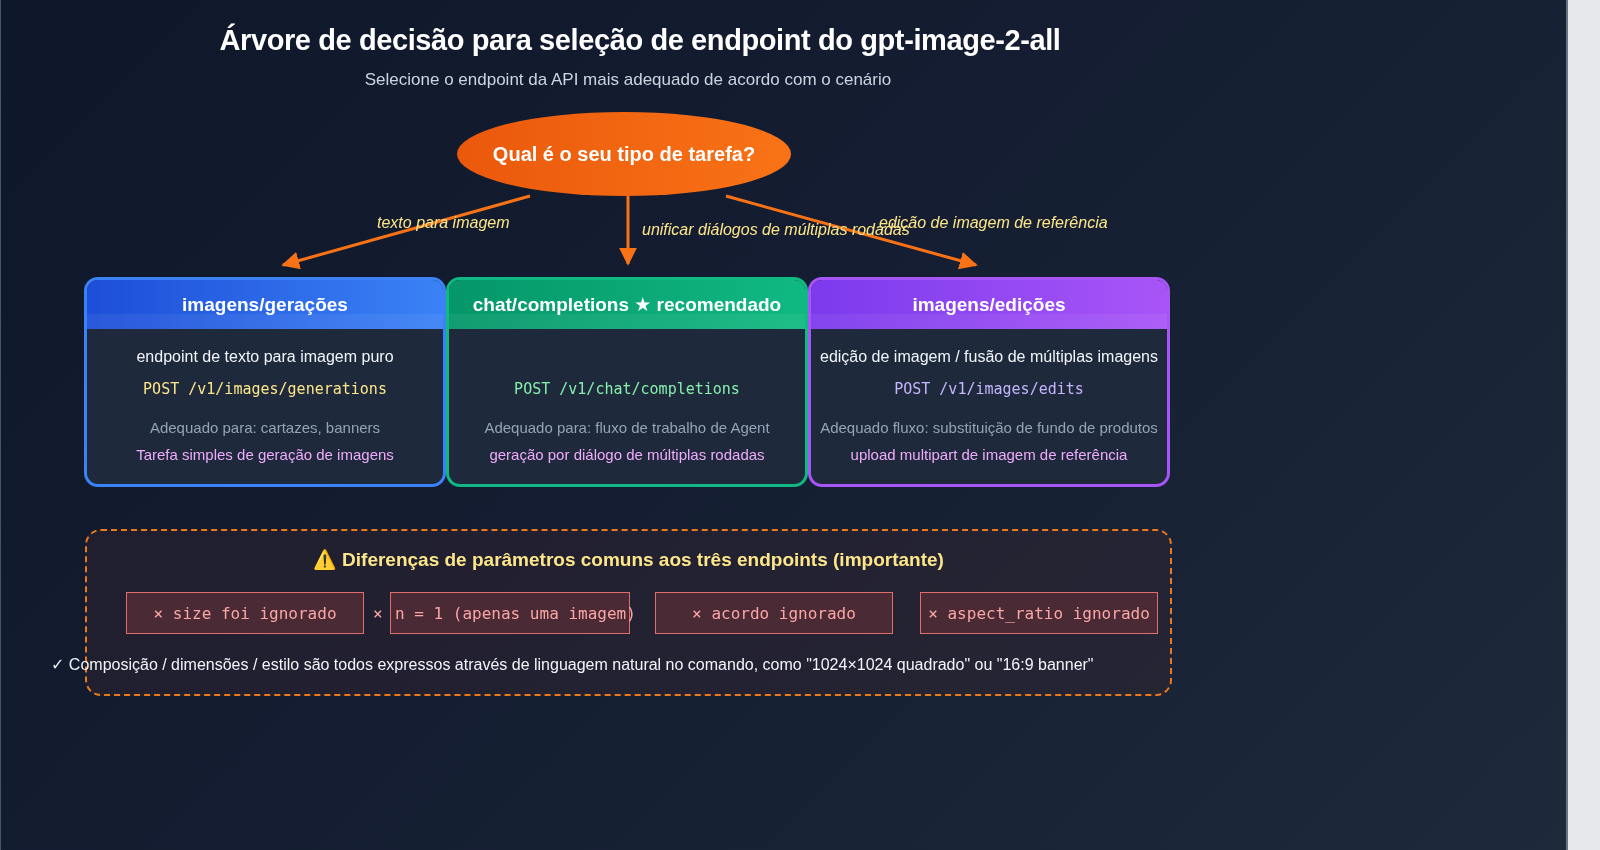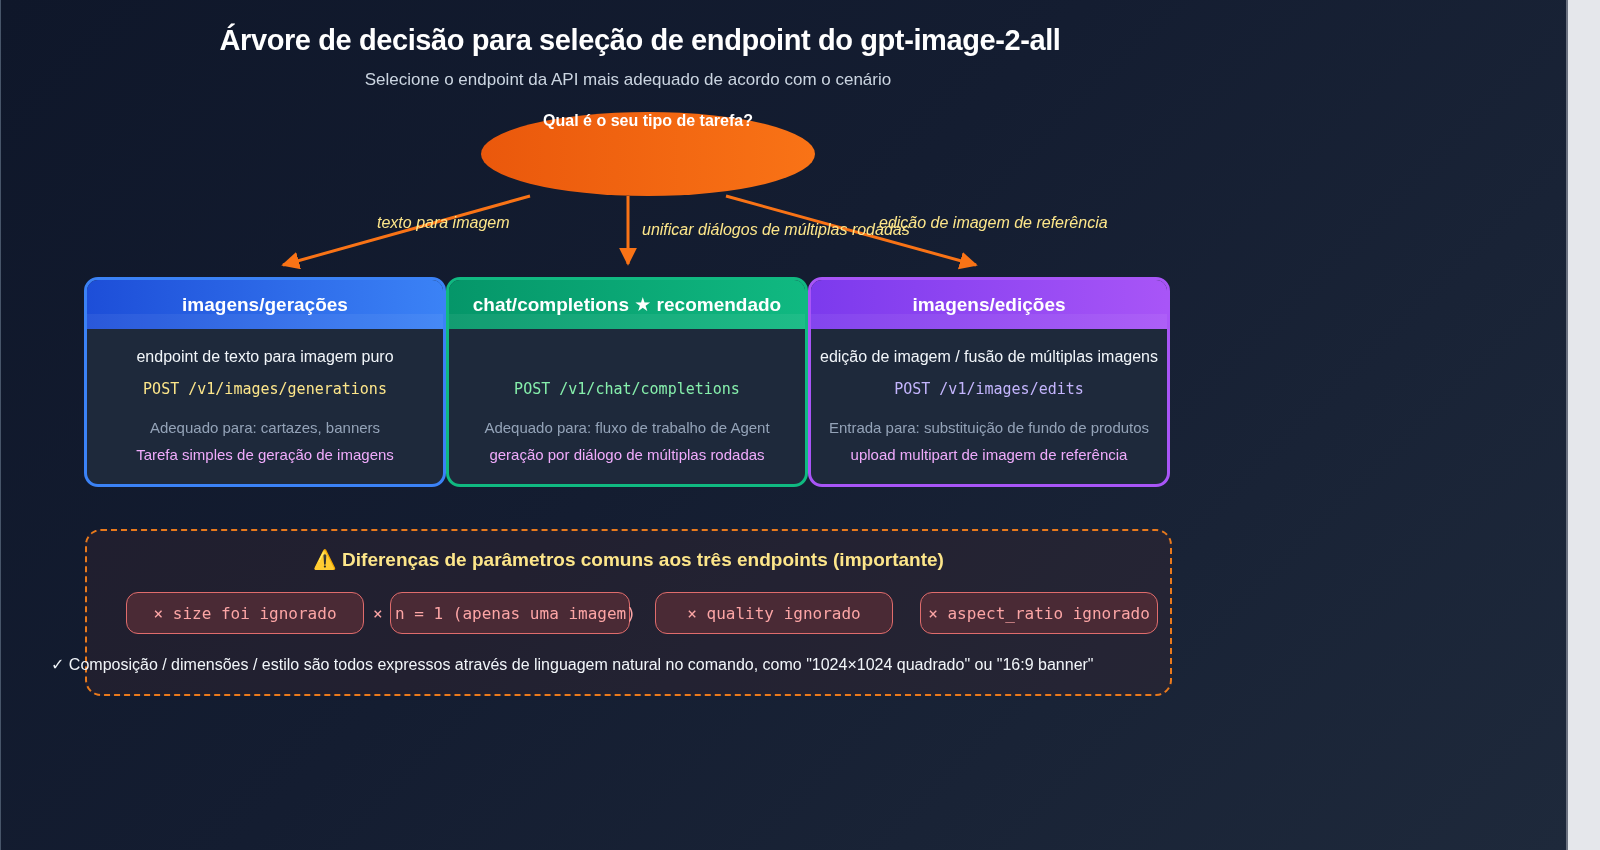--- a/index.html
+++ b/index.html
@@ -21,25 +21,25 @@
     .abs { position: absolute; white-space: nowrap; }
     .title {
       left: 12px; top: 24px; width: 1254px; text-align: center;
       color: #ffffff; font-size: 29px; font-weight: bold; letter-spacing: -0.4px;
     }
     .subtitle {
       left: 0; top: 70px; width: 1254px; text-align: center;
       color: #cbd5e1; font-size: 17px;
     }
     .root {
-      left: 480px; top: 112px; width: 334px; height: 84px;
+      left: 456px; top: 112px; width: 334px; height: 84px;
       border-radius: 50%;
       background: linear-gradient(90deg, #ea580c, #f97316);
-      color: #fff; font-weight: bold; font-size: 16px;
-      display: flex; justify-content: center;
+      color: #fff; font-weight: bold; font-size: 20px;
+      display: flex; align-items: center; justify-content: center;
     }
     .edge-label {
       color: #fde68a; font-style: italic; font-size: 16px;
     }
     .card {
       position: absolute; top: 277px; width: 362px; height: 210px;
       border: 3px solid; border-radius: 14px; box-sizing: border-box;
       background: #1e293b; overflow: visible;
     }
     .card-head {
@@ -64,21 +64,21 @@
       position: absolute; left: 84px; top: 529px; width: 1087px; height: 167px;
       border: 2px dashed #ea7a1c; border-radius: 16px; box-sizing: border-box;
       background: rgba(60, 40, 50, 0.35);
     }
     .warn-title {
       left: 84px; top: 548px; width: 1087px; text-align: center;
       color: #fde68a; font-weight: bold; font-size: 19px;
     }
     .chip {
       position: absolute; top: 592px; height: 42px;
-      border: 1.5px solid #e06c6c; border-radius: 12px; box-sizing: border-box;
+      border: 1.5px solid #e06c6c; border-radius: 0; box-sizing: border-box;
       background: #4a2a35;
       color: #fca5a5; font-family: "DejaVu Sans Mono", "Liberation Mono", monospace;
       font-size: 16px;
       display: flex; align-items: center; justify-content: center; white-space: nowrap;
     }
     .x-sep {
       color: #fca5a5; font-family: "DejaVu Sans Mono", monospace; font-size: 16px;
     }
     .footnote {
       left: 50px; top: 655px; color: #f1f5f9; font-size: 16px;
@@ -129,29 +129,29 @@
     <div class="card-line note1">Adequado para: fluxo de trabalho de Agent</div>
     <div class="card-line note2">geração por diálogo de múltiplas rodadas</div>
   </div>
 
   <div class="card" style="left:807px; border-color:#a855f7;">
     <div class="card-head" style="background:linear-gradient(90deg,#7c3aed,#a855f7);">
       <span>imagens/edições</span>
     </div>
     <div class="card-line desc">edição de imagem / fusão de múltiplas imagens</div>
     <div class="card-line code" style="color:#c4b5fd;">POST /v1/images/edits</div>
-    <div class="card-line note1">Entrada para: substituição de fundo de produtos</div>
+    <div class="card-line note1">Adequado fluxo: substituição de fundo de produtos</div>
     <div class="card-line note2">upload multipart de imagem de referência</div>
   </div>
 
   <div class="warn-box"></div>
   <div class="abs warn-title">
     <span>⚠️ Diferenças de parâmetros comuns aos três endpoints (importante)</span>
   </div>
 
   <div class="chip" style="left:125px; width:238px;">× size foi ignorado</div>
   <div class="abs x-sep" style="left:372px; top:604px;">×</div>
   <div class="chip" style="left:389px; width:240px; justify-content:flex-start; padding-left:4px;">n = 1 (apenas uma imagem)</div>
-  <div class="chip" style="left:654px; width:238px;">× quality ignorado</div>
+  <div class="chip" style="left:654px; width:238px;">× acordo ignorado</div>
   <div class="chip" style="left:919px; width:238px;">× aspect_ratio ignorado</div>
 
   <div class="abs footnote">✓ Composição / dimensões / estilo são todos expressos através de linguagem natural no comando, como "1024×1024 quadrado" ou "16:9 banner"</div>
 </div>
 
 </body></html>

